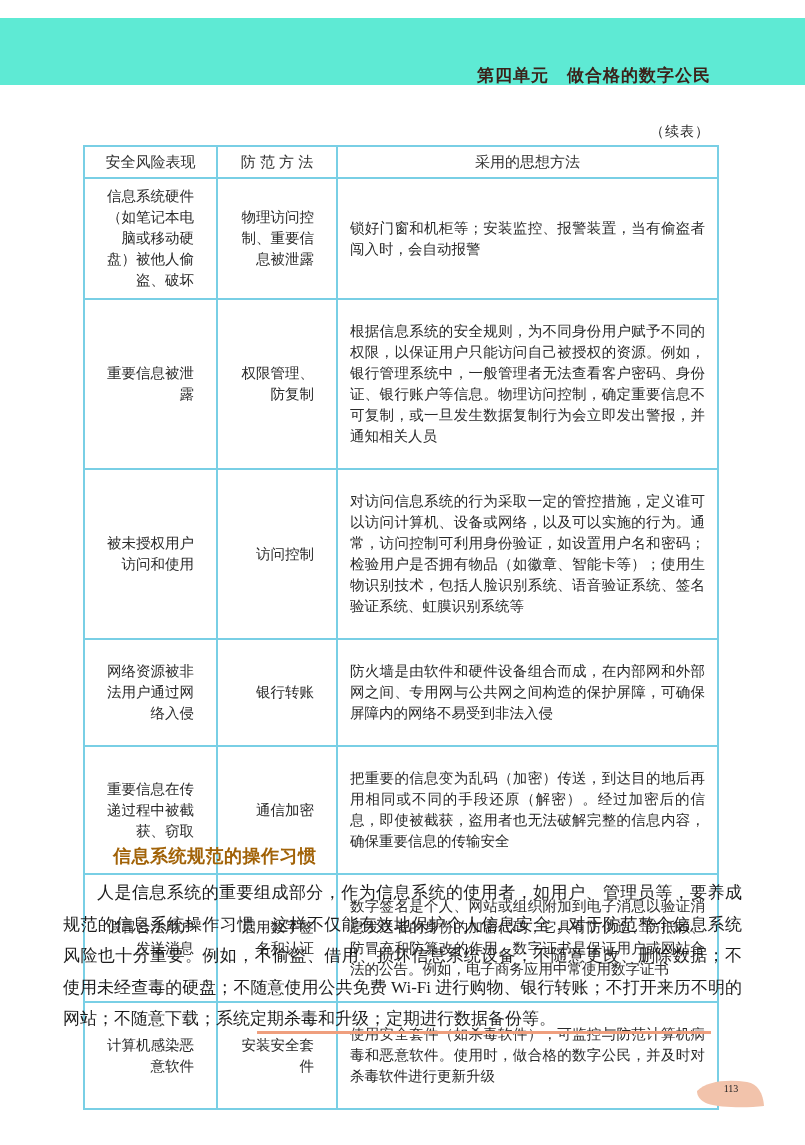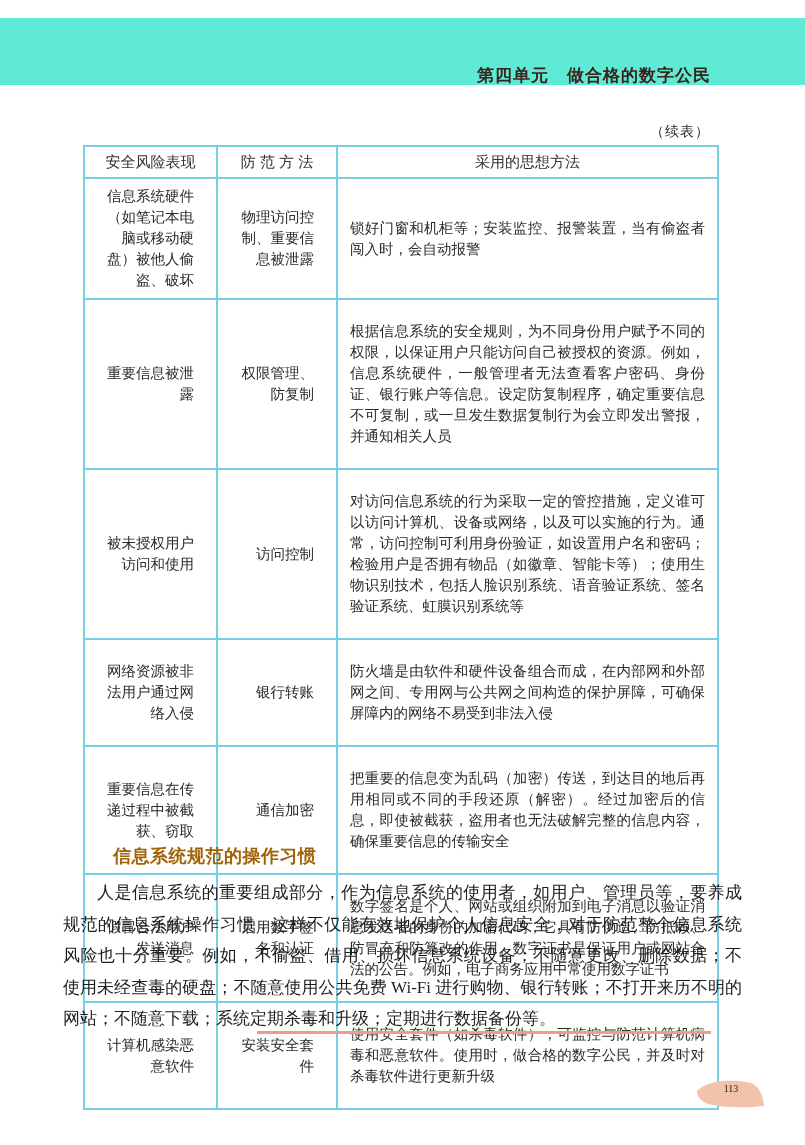--- a/index.html
+++ b/index.html
@@ -161,21 +161,21 @@
     </thead>
     <tbody>
       <tr>
         <td class="col-risk">信息系统硬件（如笔记本电脑或移动硬盘）被他人偷盗、破坏</td>
         <td class="col-method">物理访问控制、重要信息被泄露</td>
         <td class="col-idea">锁好门窗和机柜等；安装监控、报警装置，当有偷盗者闯入时，会自动报警</td>
       </tr>
       <tr>
         <td class="col-risk">重要信息被泄露</td>
         <td class="col-method">权限管理、防复制</td>
-        <td class="col-idea">根据信息系统的安全规则，为不同身份用户赋予不同的权限，以保证用户只能访问自己被授权的资源。例如，信息系统硬件，一般管理者无法查看客户密码、身份证、银行账户等信息。设定防复制程序，确定重要信息不可复制，或一旦发生数据复制行为会立即发出警报，并通知相关人员</td>
+        <td class="col-idea">根据信息系统的安全规则，为不同身份用户赋予不同的权限，以保证用户只能访问自己被授权的资源。例如，银行管理系统中，一般管理者无法查看客户密码、身份证、银行账户等信息。物理访问控制，确定重要信息不可复制，或一旦发生数据复制行为会立即发出警报，并通知相关人员</td>
       </tr>
       <tr>
         <td class="col-risk">被未授权用户访问和使用</td>
         <td class="col-method">访问控制</td>
         <td class="col-idea">对访问信息系统的行为采取一定的管控措施，定义谁可以访问计算机、设备或网络，以及可以实施的行为。通常，访问控制可利用身份验证，如设置用户名和密码；检验用户是否拥有物品（如徽章、智能卡等）；使用生物识别技术，包括人脸识别系统、语音验证系统、签名验证系统、虹膜识别系统等</td>
       </tr>
       <tr>
         <td class="col-risk">网络资源被非法用户通过网络入侵</td>
         <td class="col-method">银行转账</td>
         <td class="col-idea">防火墙是由软件和硬件设备组合而成，在内部网和外部网之间、专用网与公共网之间构造的保护屏障，可确保屏障内的网络不易受到非法入侵</td>

